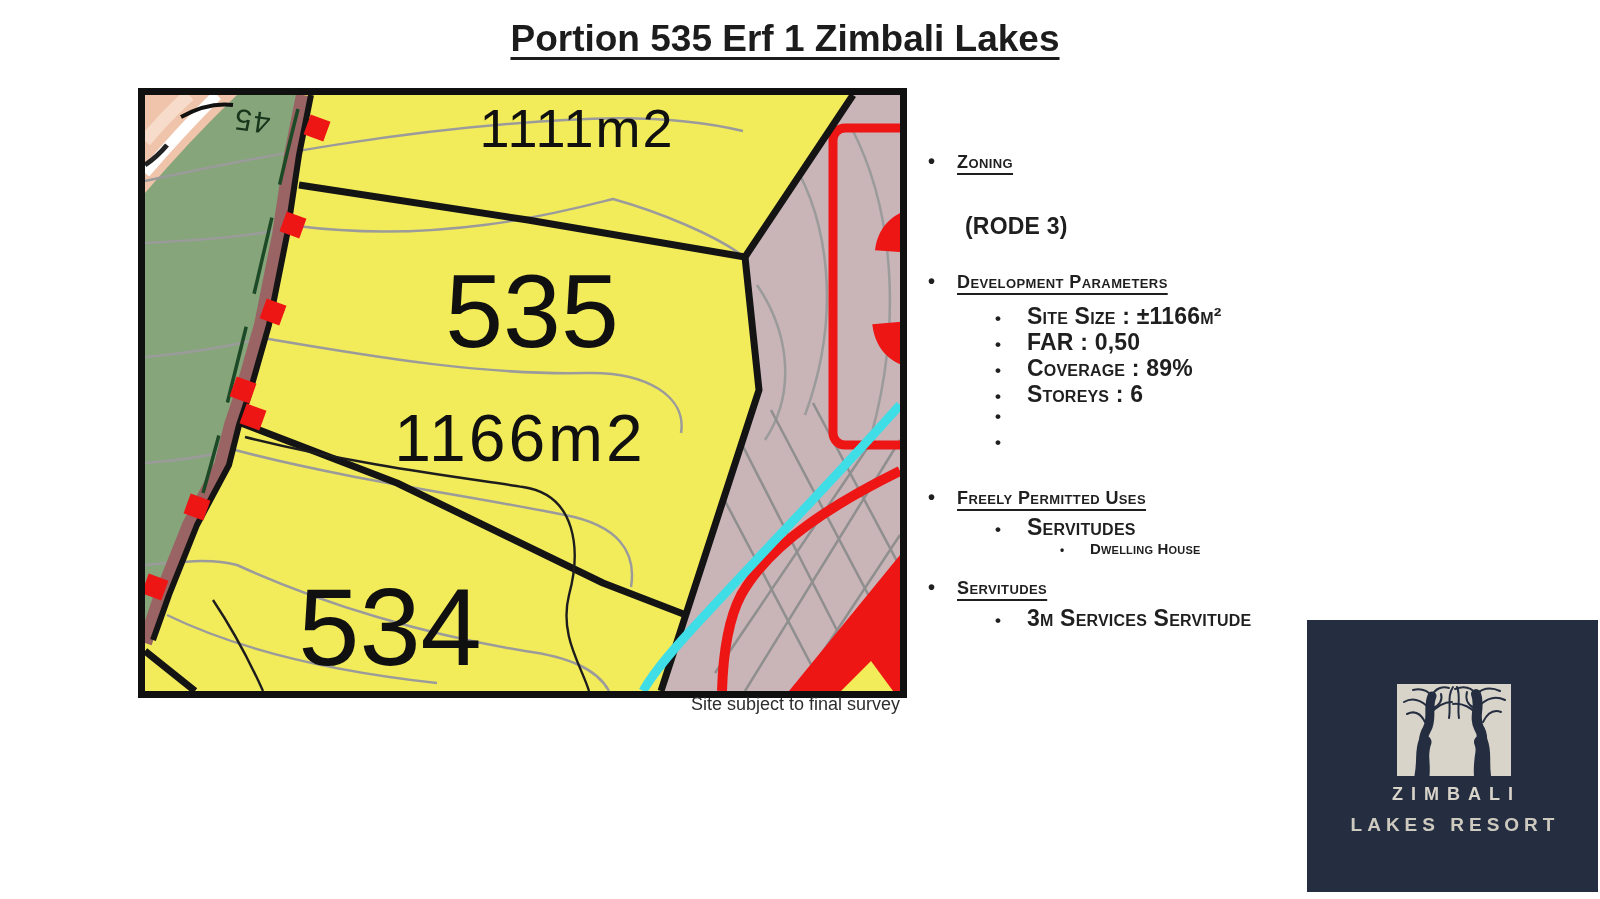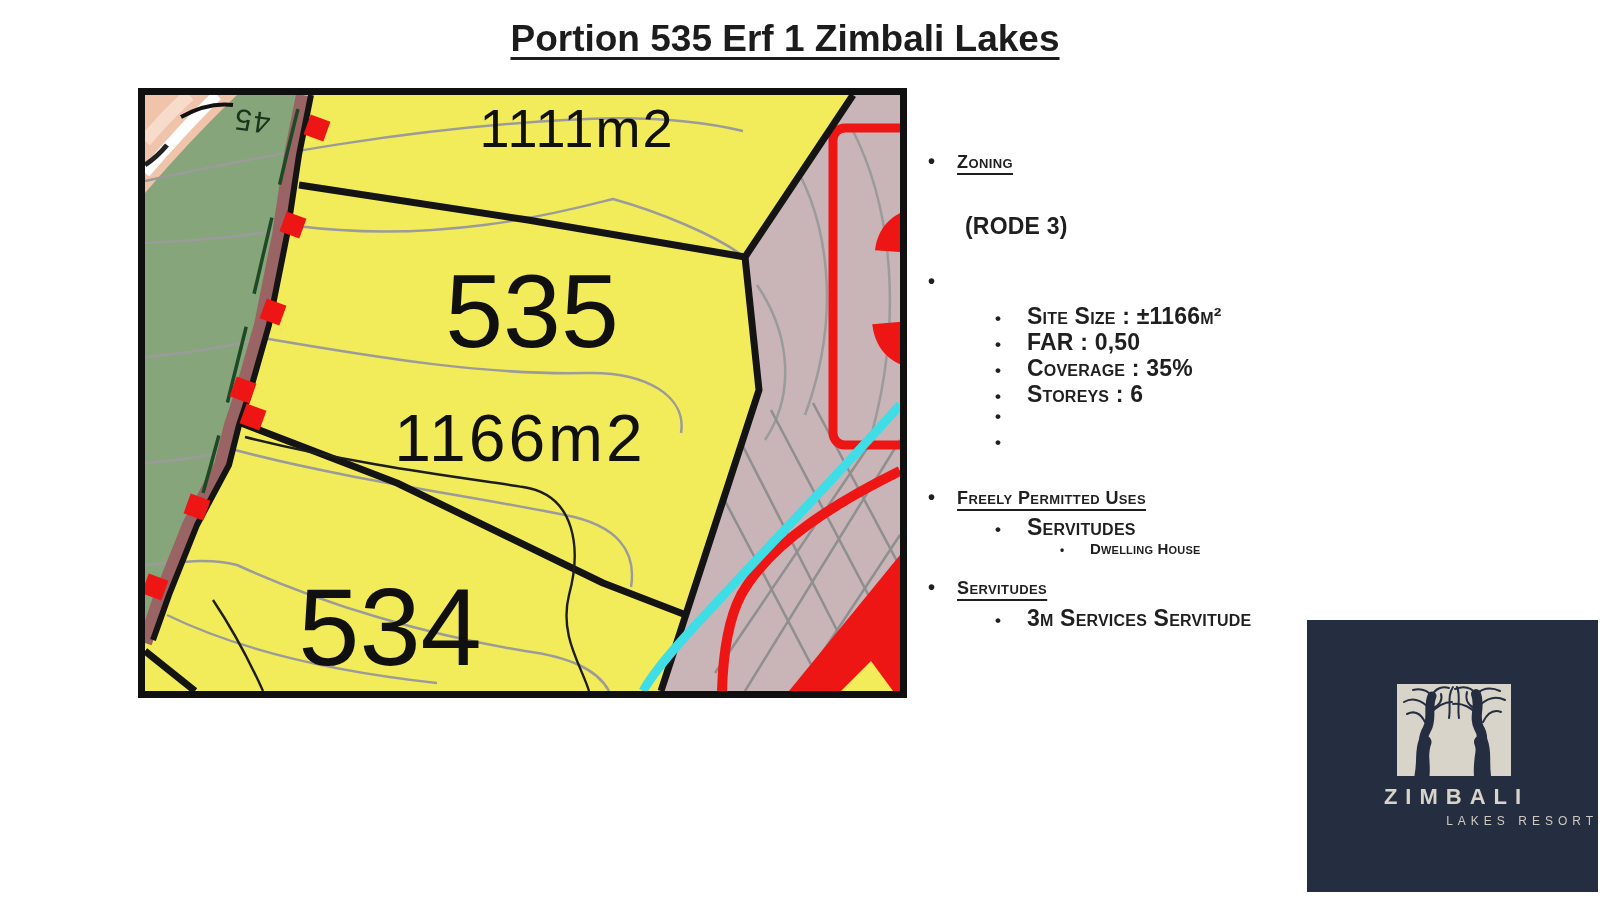--- a/index.html
+++ b/index.html
@@ -34,23 +34,23 @@
   .l2-text{font-size:23px;letter-spacing:.2px;}
   .l3-row{padding-left:145px;}
   .l3-row .bullet{width:30px;font-size:12px;}
   .l3-text{font-size:15px;letter-spacing:.2px;}
   .bullet{color:#1f1f1f;font-weight:bold;}
 
   
   .logo{position:absolute;left:1307px;top:620px;width:291px;height:272px;background:#242e40;}
   .logo svg{position:absolute;left:90px;top:64px;}
   .logo-name{position:absolute;left:0;top:164px;width:100%;text-align:center;
-             color:#d9d4ca;font-size:22px;font-weight:bold;letter-spacing:8px;text-indent:8px;}
-  .logo-sub{position:absolute;left:0;top:194px;width:100%;text-align:right;
-            color:#cfcabf;font-size:12px;font-weight:normal;letter-spacing:5px;text-indent:5px;}
+             color:#d9d4ca;font-size:18px;font-weight:bold;letter-spacing:8px;text-indent:8px;}
+  .logo-sub{position:absolute;left:0;top:194px;width:100%;text-align:center;
+            color:#cfcabf;font-size:19px;font-weight:bold;letter-spacing:5px;text-indent:5px;}
 </style>
 </head>
 <body>
 
 <div class="page">
 
   <div class="title">Portion 535 Erf 1 Zimbali Lakes</div>
 
   <div class="map-frame">
     <svg width="755" height="596" viewBox="0 0 755 596">
@@ -137,45 +137,47 @@
 
       <g font-weight="normal" fill="#101010" text-anchor="middle">
         <text x="432" y="52" font-size="54" letter-spacing="2">1111m2</text>
         <text x="387" y="252" font-size="104">535</text>
         <text x="375" y="366" font-size="66" letter-spacing="3">1166m2</text>
         <text x="245" y="570" font-size="110">534</text>
       </g>
     </svg>
   </div>
 
+  <div class="caption">Site subject to final survey</div>
 
   <div class="panel">
 
     <div class="row h-row" style="top:0px">
       <span class="bullet">•</span>
       <span class="sc h-text">Zoning</span>
     </div>
     <div class="row b-row" style="top:63px">
       <span class="sc b-text">(RODE 3)</span>
     </div>
 
     <div class="row h-row" style="top:120px">
       <span class="bullet">•</span>
+      <span class="sc h-text">Development Parameters</span>
     </div>
     <div class="row l2-row" style="top:153px">
       <span class="bullet">•</span>
       <span class="sc l2-text">Site Size : ±1166m²</span>
     </div>
     <div class="row l2-row" style="top:179px">
       <span class="bullet">•</span>
       <span class="sc l2-text">FAR : 0,50</span>
     </div>
     <div class="row l2-row" style="top:205px">
       <span class="bullet">•</span>
-      <span class="sc l2-text">Coverage : 35%</span>
+      <span class="sc l2-text">Coverage : 89%</span>
     </div>
     <div class="row l2-row" style="top:231px">
       <span class="bullet">•</span>
       <span class="sc l2-text">Storeys : 6</span>
     </div>
     <div class="row l2-row" style="top:257px">
       <span class="bullet">•</span>
     </div>
     <div class="row l2-row" style="top:283px">
       <span class="bullet">•</span>

